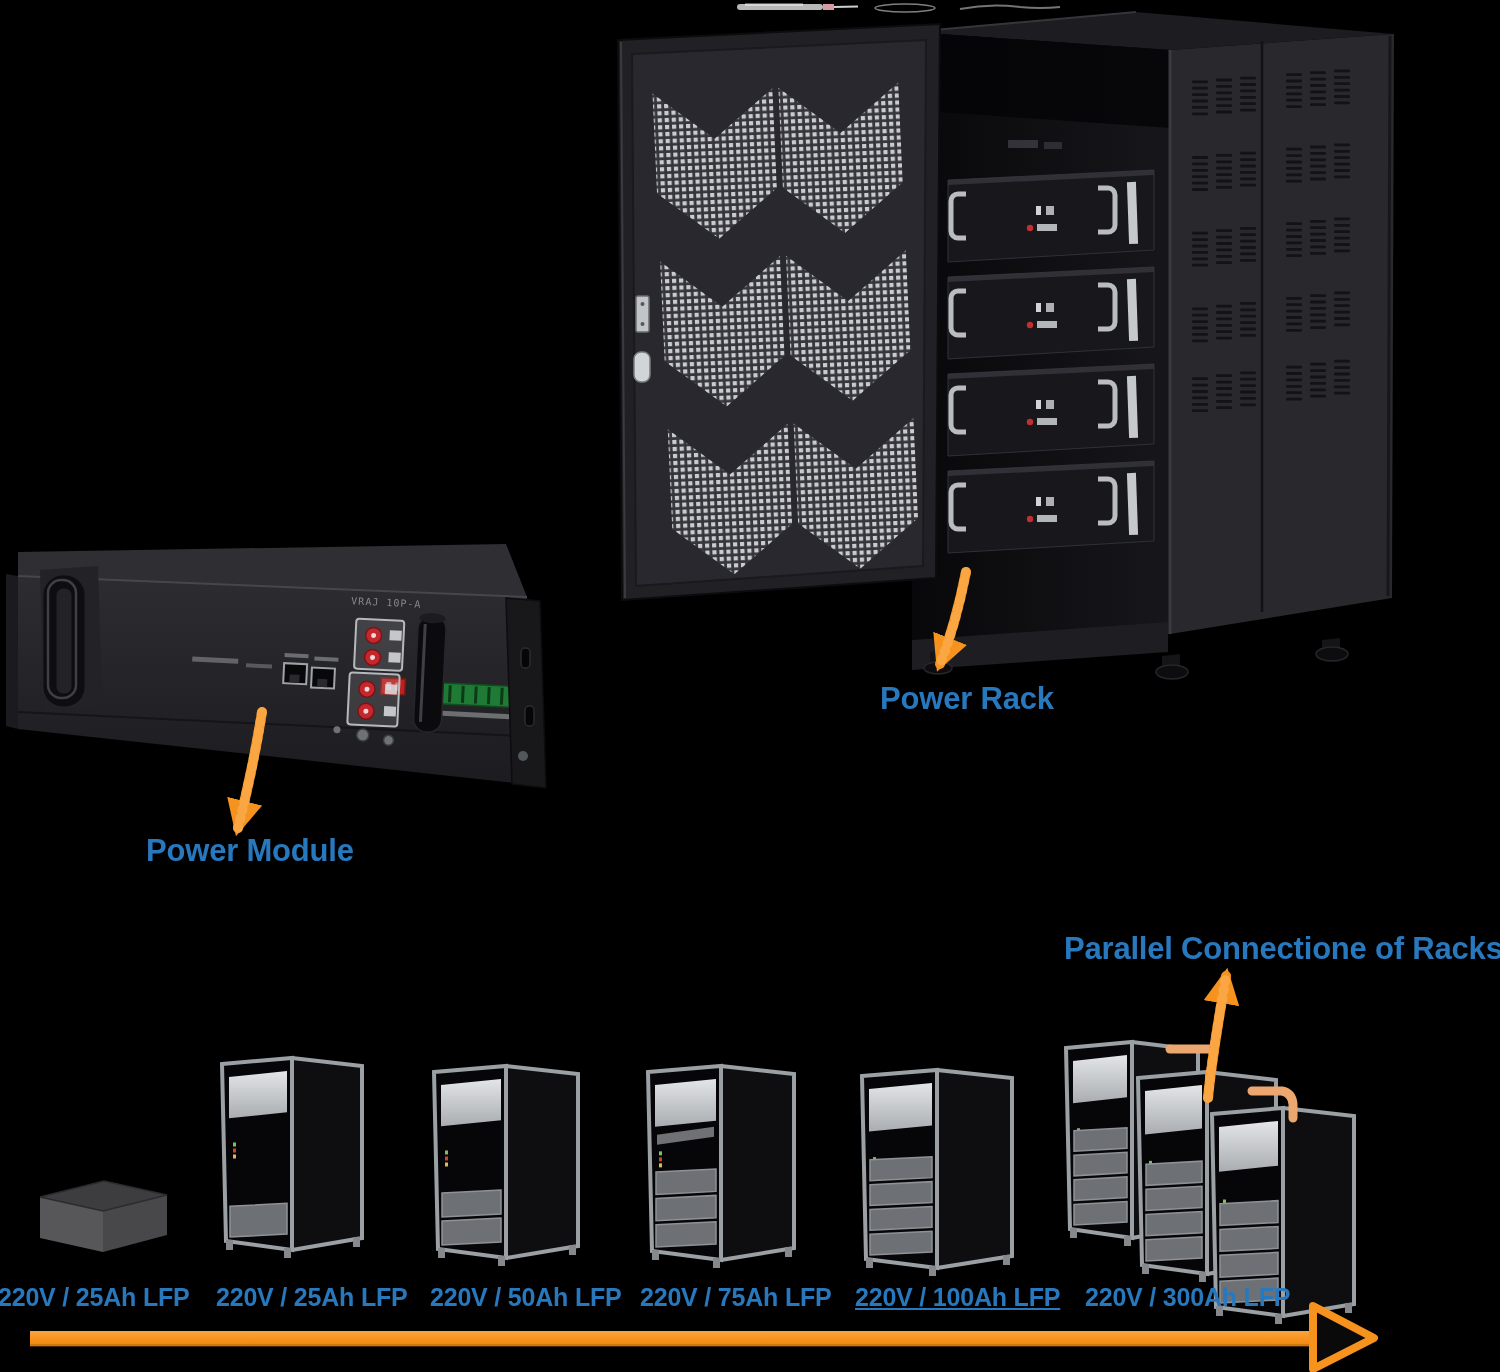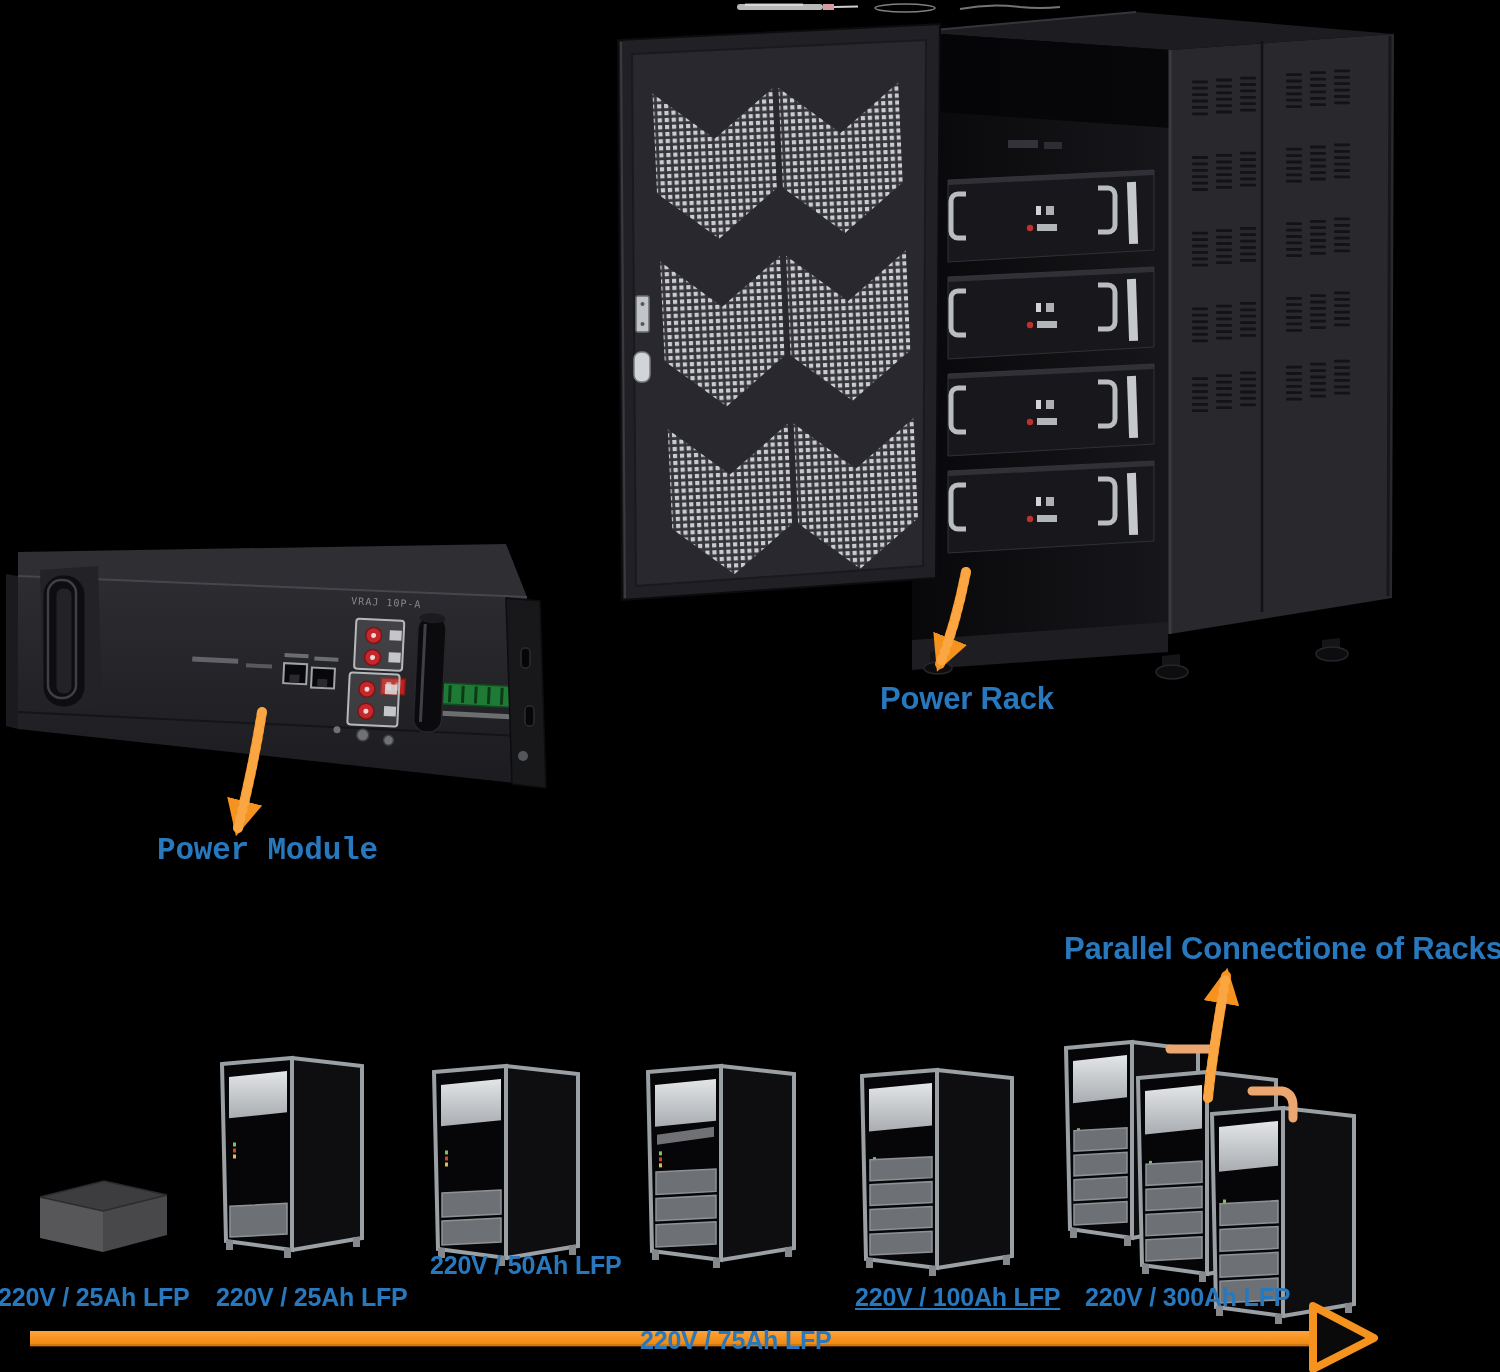--- a/index.html
+++ b/index.html
@@ -3,27 +3,27 @@
 <meta charset="utf-8">
 <style>
   :root{ --blue:#2878BE; --orange:#F6921E; --cable:#EBA76F; --bg:#000000; }
   html,body{margin:0;padding:0;background:#000;}
   #stage{position:relative;width:1500px;height:1372px;background:var(--bg);overflow:hidden;
          font-family:"Liberation Sans",sans-serif;}
   #scene{position:absolute;left:0;top:0;}
   .lbl{position:absolute;color:var(--blue);font-weight:700;white-space:nowrap;letter-spacing:-0.2px;}
   .lbl.big{font-size:31px;}
   .lbl.small{font-size:25px;}
-  #lbl-power-module{left:157px;top:833px;font-family:Liberation Mono, monospace;}
+  #lbl-power-module{left:146px;top:833px;}
   #lbl-power-rack{left:864px;top:681px;margin-left:16px;}
   #lbl-parallel{left:1064px;top:931px;}
   #pl0{left:-2px;top:1283px;}
   #pl1{left:216px;top:1283px;}
-  #pl2{left:430px;top:1251px;}
-  #pl3{left:640px;top:1283px;margin-top:43px;}
+  #pl2{left:430px;top:1283px;}
+  #pl3{left:640px;top:1283px;}
   #pl4{left:855px;top:1283px;text-decoration:underline;}
   #pl5{left:1085px;top:1283px;text-align:center;}
   path.arr{stroke:var(--orange);}
   path.arrTex{stroke:#FDBA66;}
   path.cable{stroke:var(--cable);}
   #ah path{fill:var(--orange);}
   #scale-head{stroke:var(--orange);}
   text.devlbl{fill:#85888b;font-family:"DejaVu Sans Mono",monospace;font-size:10px;letter-spacing:1px;}
 </style>
 </head>

